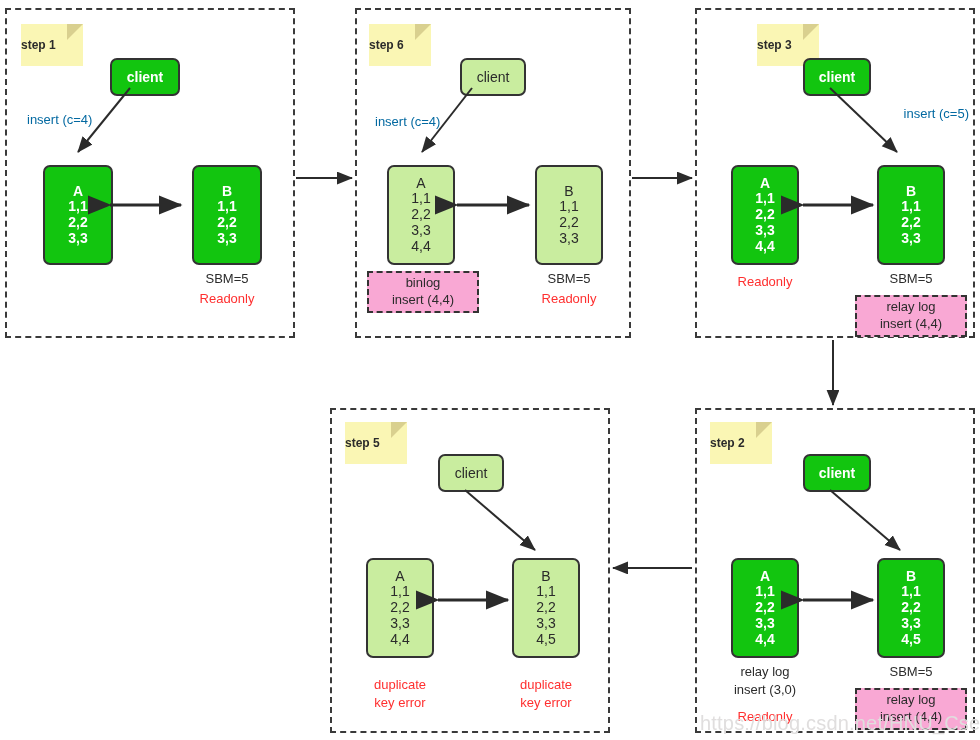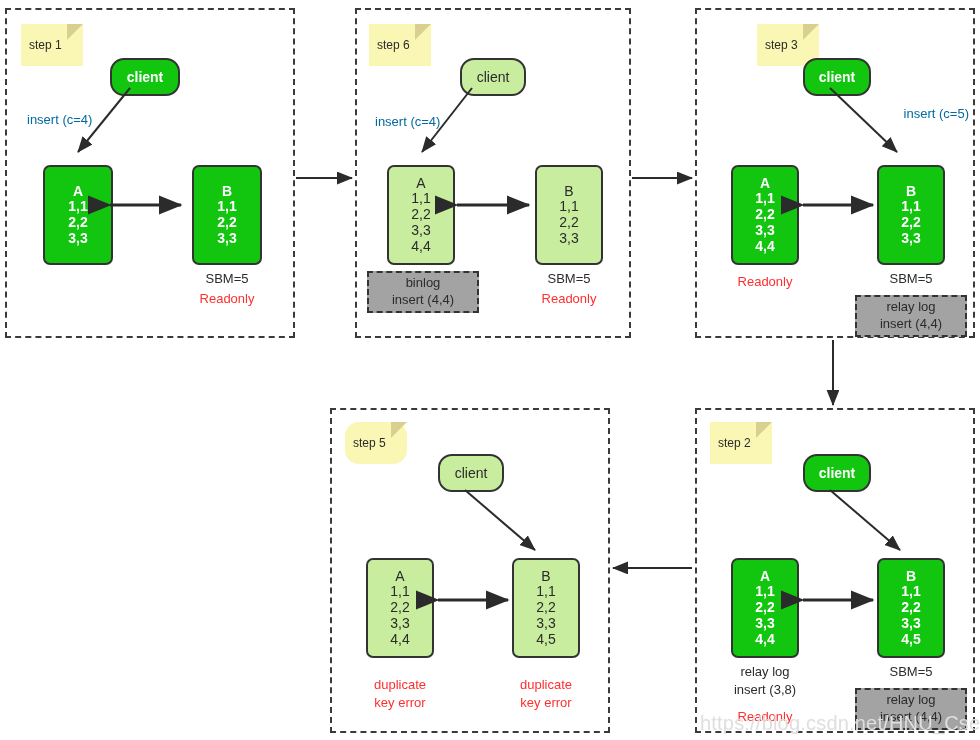--- a/index.html
+++ b/index.html
@@ -4,47 +4,47 @@
 <style>
   html,body{margin:0;padding:0;background:#ffffff;}
   body{width:980px;height:740px;position:relative;overflow:hidden;
        font-family:"Liberation Sans","DejaVu Sans",sans-serif;}
 
   .panel{position:absolute;border:2px dashed #3a3a3a;box-sizing:border-box;background:#ffffff;}
 
   
   .note{position:absolute;width:62px;height:42px;background:#faf6b4;
         font-size:12px;color:#2b2b2b;}
-  .note .lbl{position:absolute;left:8px;top:14px;white-space:nowrap;}
+  .note .lbl{position:absolute;left:0;top:14px;white-space:nowrap;font-weight:bold;}
   .note .fold{position:absolute;right:0;top:0;width:0;height:0;
         border-left:16px solid #d9d08f;border-bottom:16px solid transparent;}
 
   
   .box{position:absolute;box-sizing:border-box;border:2px solid #333333;
        border-radius:7px;display:flex;flex-direction:column;align-items:center;
        justify-content:center;line-height:1.12;}
   .box .ln{display:block;white-space:nowrap;}
   .dark  {background:#12c50f;color:#ffffff;font-weight:bold;font-size:14px;}
   .light {background:#c9ed9f;color:#2b2b2b;font-weight:normal;font-size:14px;}
 
   .client{position:absolute;box-sizing:border-box;border:2px solid #333333;
-          border-radius:14px;display:flex;align-items:center;justify-content:center;}
+          border-radius:7px;display:flex;align-items:center;justify-content:center;}
   .client.dark{font-size:14px;}
   .client.light{font-size:14px;}
 
   
   .cap{position:absolute;font-size:13px;color:#2b2b2b;text-align:center;
        white-space:nowrap;line-height:1.3;}
   .cap.red{color:#ff2f2f;}
   .cap.arrowlbl{color:#0369a1;}
 
   
   .logbox{position:absolute;box-sizing:border-box;border:2px dashed #333333;
           display:flex;flex-direction:column;align-items:center;justify-content:center;
-          font-size:13px;color:#2b2b2b;line-height:1.3;background:#a3a3a3;}
+          font-size:13px;color:#2b2b2b;line-height:1.3;background:#f9a8d4;}
   .logbox .ln{white-space:nowrap;}
 
   svg.ov{position:absolute;left:0;top:0;width:980px;height:740px;pointer-events:none;}
 
   .wm{position:absolute;font-size:20px;color:#e0dede;white-space:nowrap;
       letter-spacing:.2px;}
 </style>
 </head>
 <body>
 
@@ -171,33 +171,33 @@
 
   <div class="box dark" style="left:180px;top:148px;width:68px;height:100px;">
     <span class="ln">B</span>
     <span class="ln">1,1</span>
     <span class="ln">2,2</span>
     <span class="ln">3,3</span>
     <span class="ln">4,5</span>
   </div>
 
   <div class="cap" style="left:18px;top:254px;width:100px;">relay log</div>
-  <div class="cap" style="left:18px;top:272px;width:100px;">insert  (3,8)</div>
+  <div class="cap" style="left:18px;top:272px;width:100px;">insert  (3,0)</div>
   <div class="cap red" style="left:18px;top:299px;width:100px;">Readonly</div>
 
   <div class="cap" style="left:164px;top:254px;width:100px;">SBM=5</div>
 
   <div class="logbox" style="left:158px;top:278px;width:112px;height:42px;">
     <span class="ln">relay log</span>
     <span class="ln">insert  (4,4)</span>
   </div>
 </div>
 
 <div class="panel" style="left:330px;top:408px;width:280px;height:325px;">
-  <div class="note" style="left:13px;top:12px;border-radius:14px;">
+  <div class="note" style="left:13px;top:12px;">
     <div class="fold"></div>
     <div class="lbl">step 5</div>
   </div>
 
   <div class="client light" style="left:106px;top:44px;width:66px;height:38px;">
     <span class="ln">client</span>
   </div>
 
   <div class="box light" style="left:34px;top:148px;width:68px;height:100px;">
     <span class="ln">A</span>

